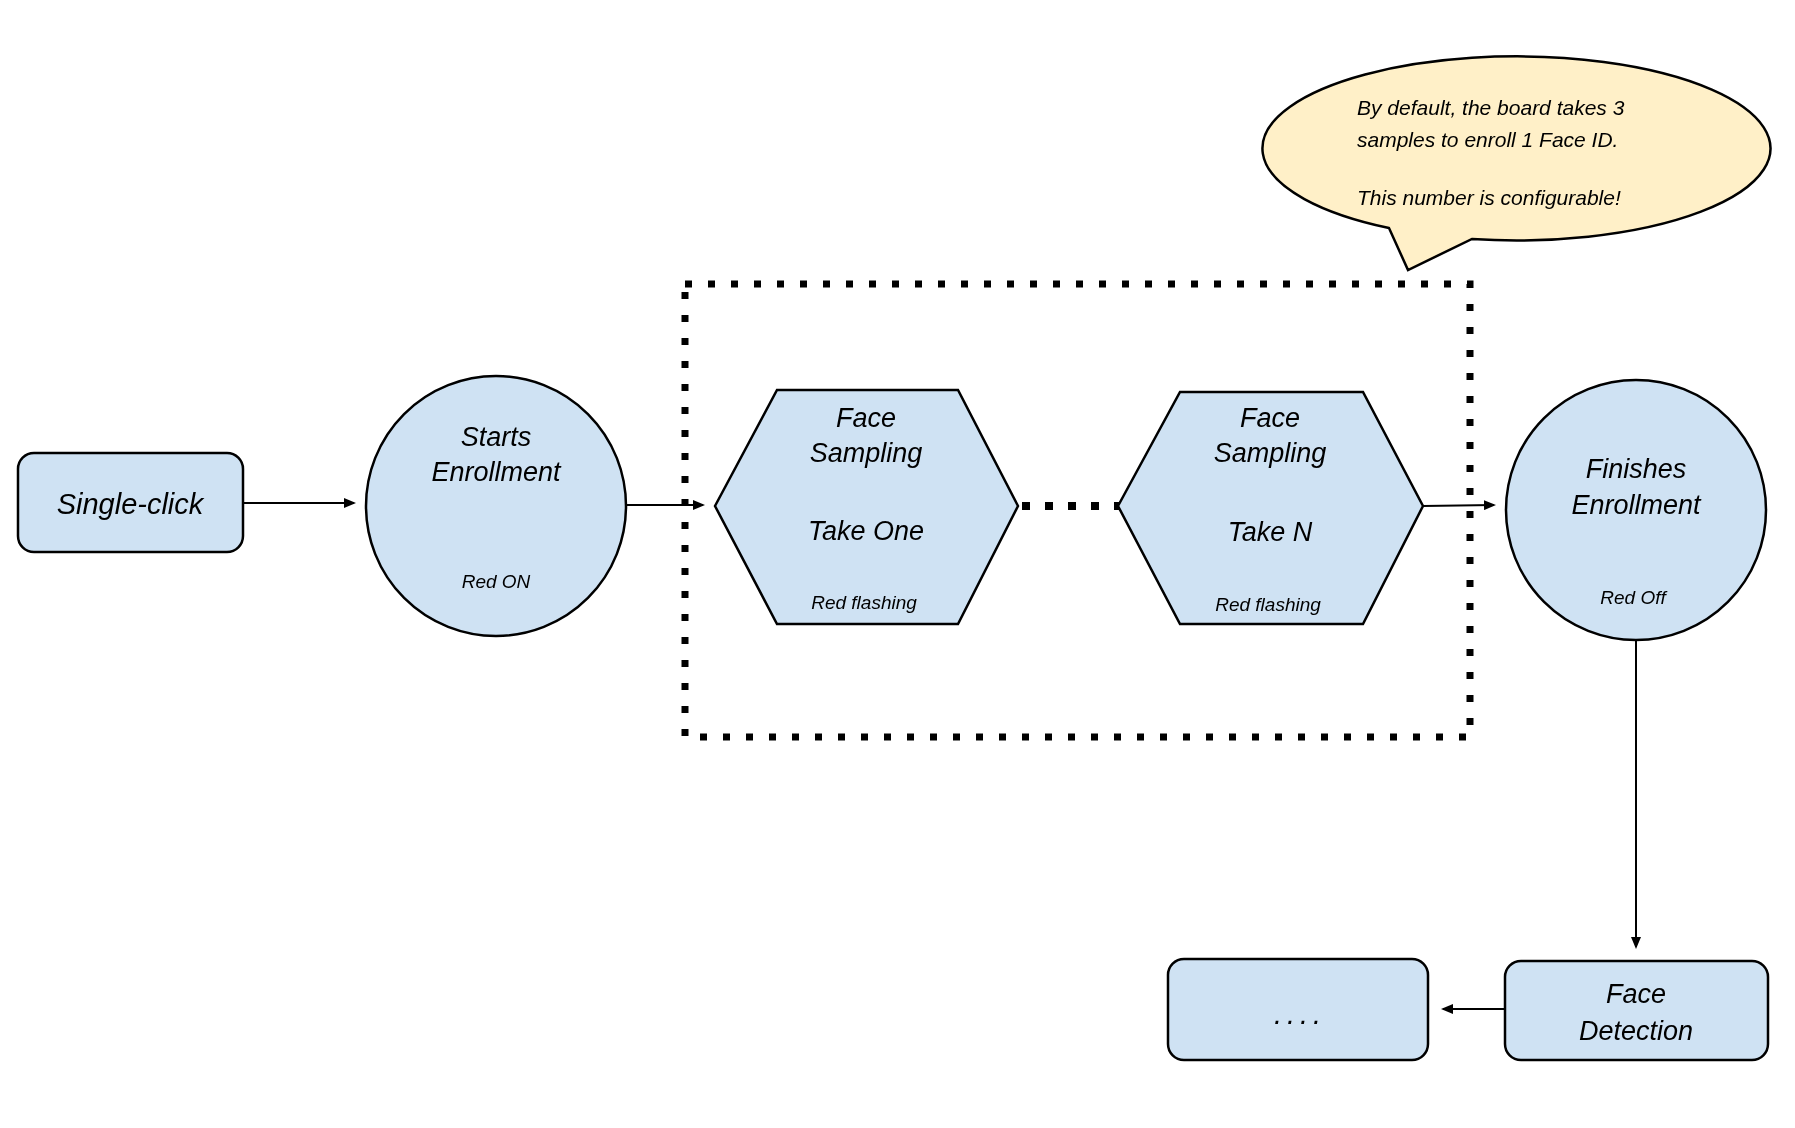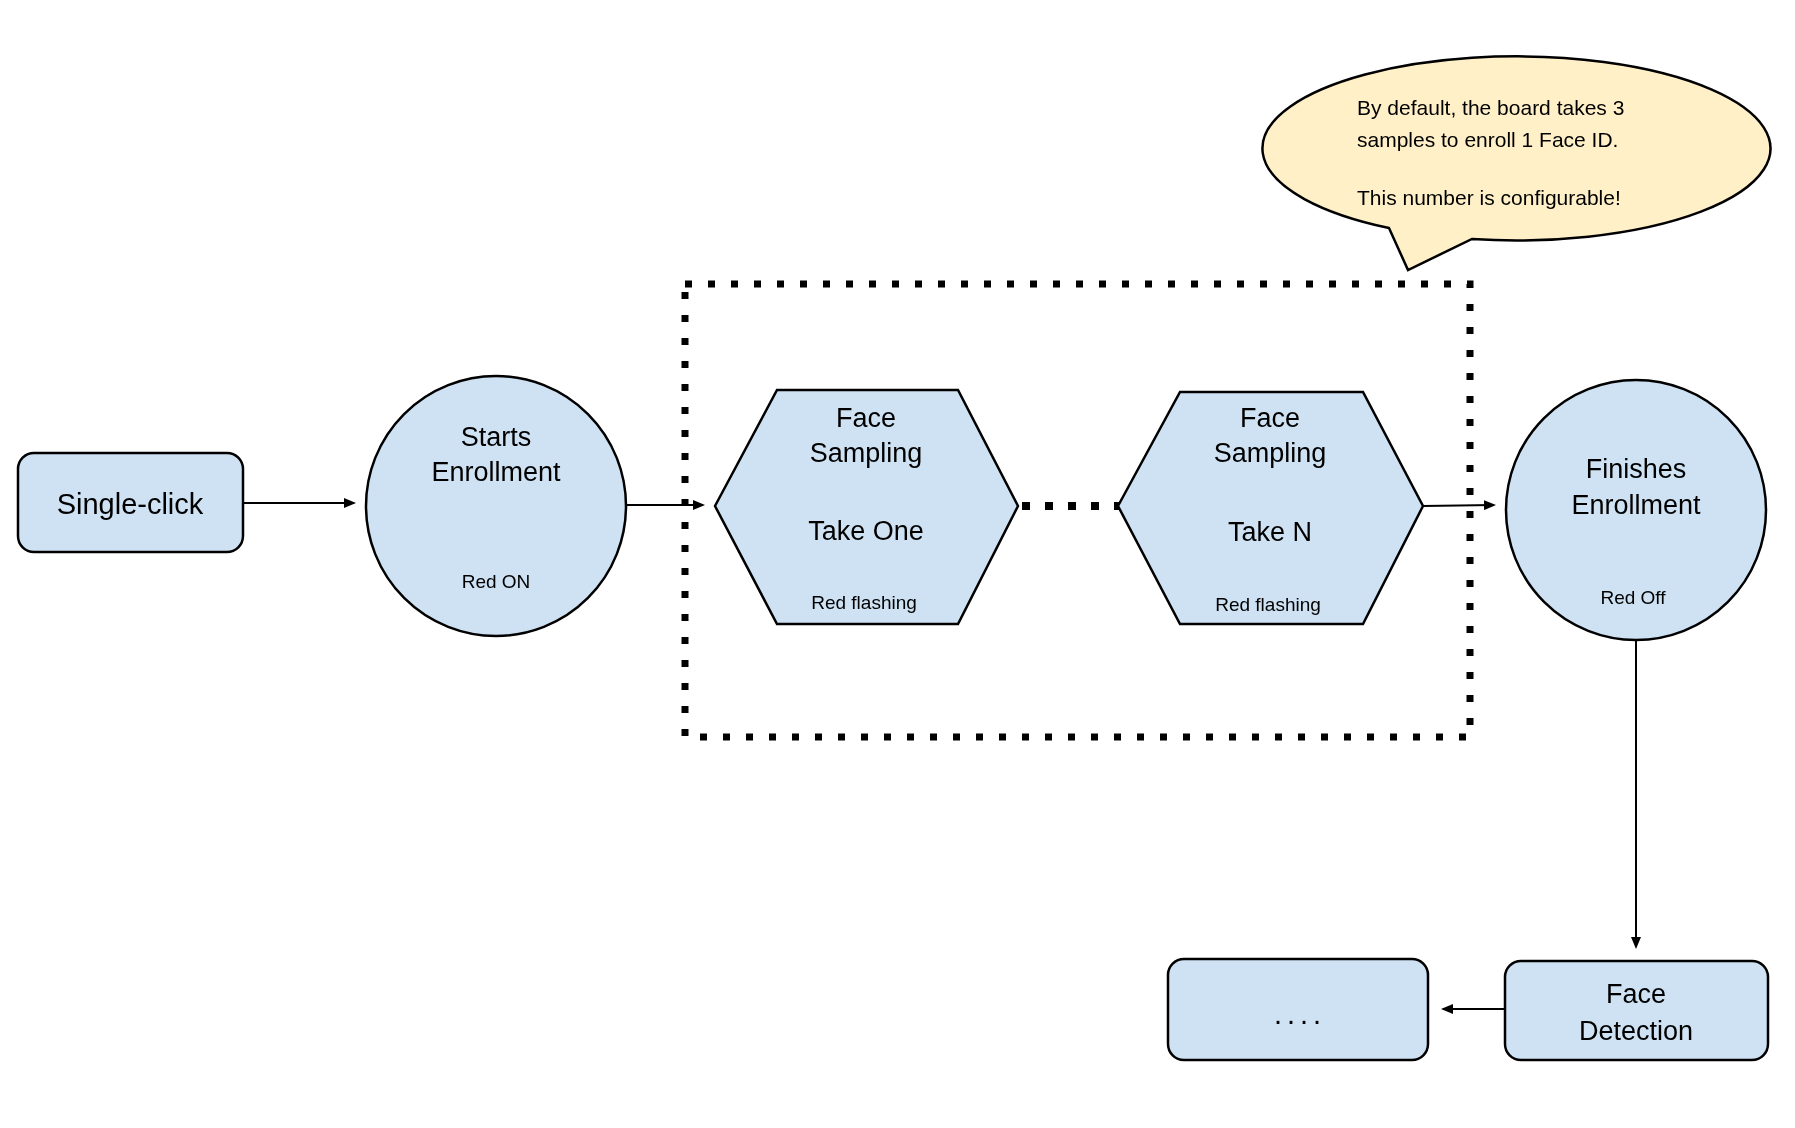--- a/index.html
+++ b/index.html
@@ -1,16 +1,16 @@
 <!DOCTYPE html>
 <html><head>
 <meta charset="utf-8">
 <style>
   html, body { margin: 0; padding: 0; background: #ffffff; }
-  .stage { width: 1675px; height: 1128px; position: relative; }
+  .stage { width: 1675px; height: 1128px; position: relative; font-style: italic; }
   svg { display: block; }
   text {
     font-family: "Liberation Sans", sans-serif;
     fill: #000000;
     dominant-baseline: central;
   }
   .lbl-lg   { font-size: 29px; }
   .lbl-md   { font-size: 27px; }
   .lbl-sm   { font-size: 19px; }
   .lbl-note { font-size: 21px; }

